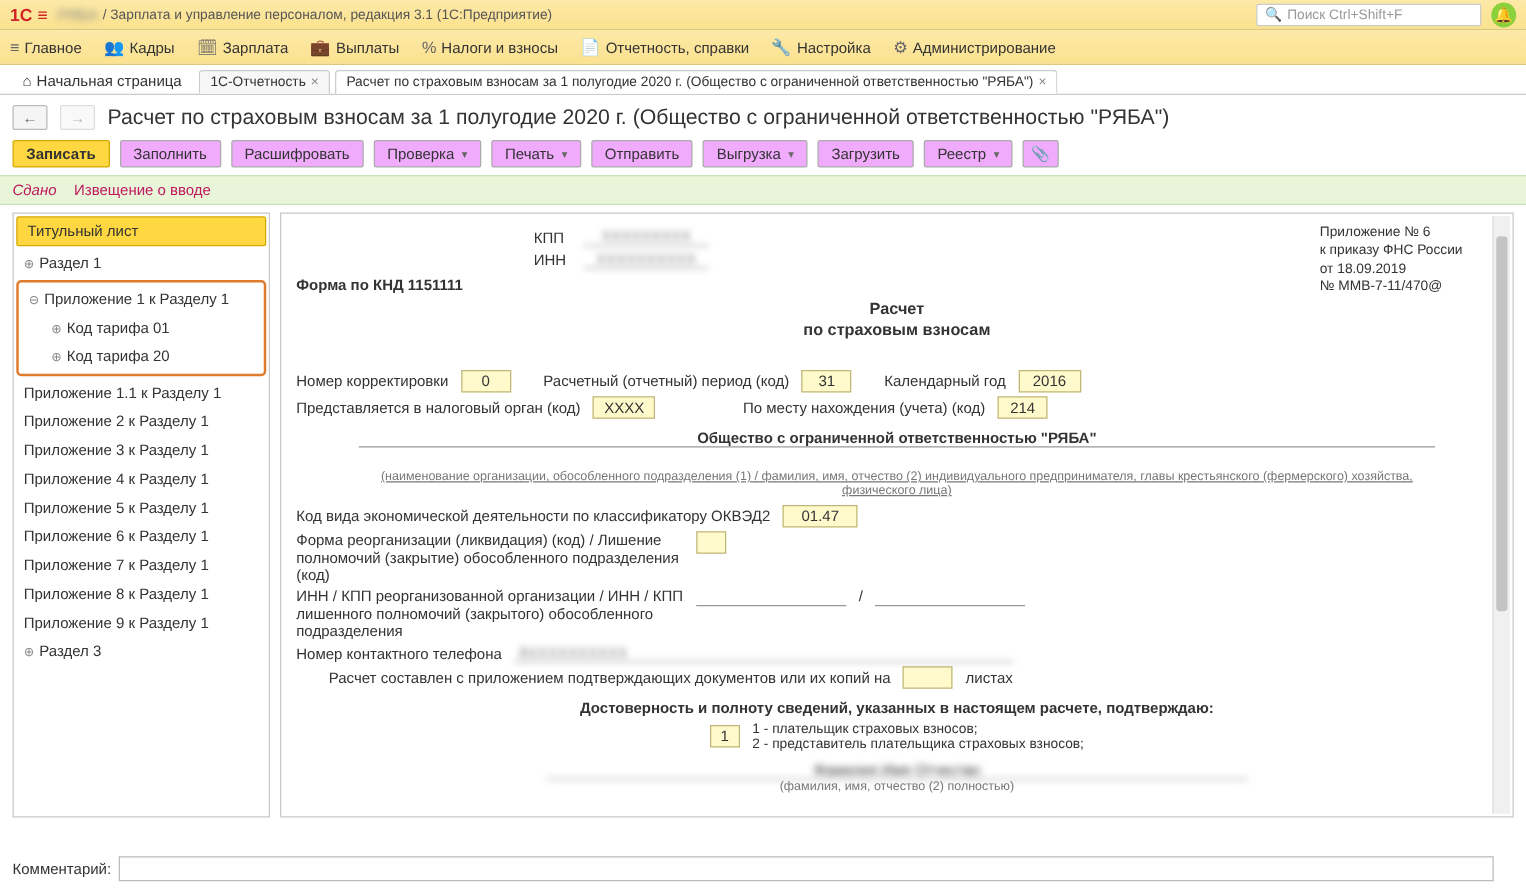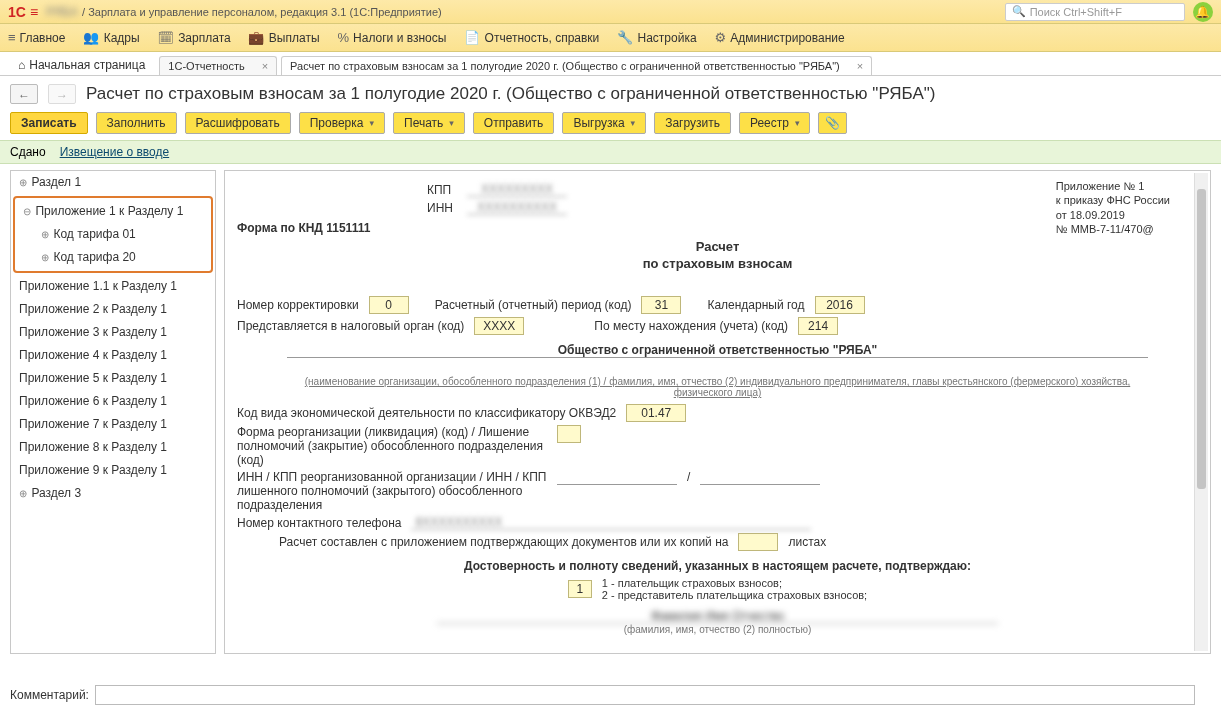--- a/index.html
+++ b/index.html
@@ -15,40 +15,40 @@
 .title-bar .bell { margin-left: 8px; width: 20px; height: 20px; background: #8bd13d; border-radius: 50%; display: flex; align-items: center; justify-content: center; color: #fff; font-size: 12px; }
 
 
 .main-menu { background: linear-gradient(#fde9a8, #fbe28f); height: 28px; display: flex; align-items: center; padding: 0 8px; gap: 18px; border-bottom: 1px solid #d9c978; }
 .menu-item { display: flex; align-items: center; gap: 4px; color: #333; font-size: 12px; cursor: pointer; }
 .menu-item .mi-icon { color: #666; font-size: 13px; }
 
 
 .tabs-row { height: 24px; display: flex; align-items: flex-end; padding: 0 8px; border-bottom: 1px solid #ccc; }
 .tab-home { display: flex; align-items: center; gap: 4px; padding: 3px 10px; font-size: 12px; }
-.tab { border: 1px solid #ccc; border-bottom: none; padding: 3px 8px; margin-left: 4px; font-size: 11px; display: flex; align-items: center; gap: 13px; background: #f7f7f7; border-radius: 3px 3px 0 0; justify-content: center; }
+.tab { border: 1px solid #ccc; border-bottom: none; padding: 3px 8px; margin-left: 4px; font-size: 11px; display: flex; align-items: center; gap: 0; background: #f7f7f7; border-radius: 3px 3px 0 0; justify-content: center; }
 .tab.active { background: #fff; }
 .tab .close-x { color: #888; cursor: pointer; margin-left: 4px; }
 
 
 .page-head { display: flex; align-items: center; padding: 8px 10px 6px; gap: 10px; }
 .nav-arrow { border: 1px solid #bbb; background: #f5f5f5; width: 28px; height: 20px; display: flex; align-items: center; justify-content: center; color: #666; cursor: pointer; border-radius: 2px; }
 .page-title { font-size: 17px; font-weight: normal; color: #333; }
 
 
 .toolbar { display: flex; align-items: center; gap: 8px; padding: 2px 10px 6px; }
-.btn { border: 1px solid #aaa; background: #fde047; padding: 3px 10px; font-size: 12px; border-radius: 2px; cursor: pointer; display: inline-flex; align-items: center; gap: 4px; color: #333; }
+.btn { border: 1px solid #aaa; background: #f0abfc; padding: 3px 10px; font-size: 12px; border-radius: 2px; cursor: pointer; display: inline-flex; align-items: center; gap: 4px; color: #333; }
 .btn-primary { background: #ffd740; border-color: #d4a900; font-weight: bold; }
 .btn .dd { font-size: 9px; color: #666; padding-left: 2px; }
 .btn-icon { padding: 3px 6px; }
 
 
 .status-bar { background: #e8f5d9; padding: 4px 10px; display: flex; align-items: center; gap: 14px; border-top: 1px solid #cbe0b4; border-bottom: 1px solid #cbe0b4; }
-.status-bar .status-label { color: #000000; }
-.status-bar .link2 { color: #0c4a6e; text-decoration: underline; cursor: pointer; }
+.status-bar .status-label { color: #be185d; font-style: italic; }
+.status-bar .link2 { color: #be185d; cursor: pointer; }
 
 
 .body-split { display: flex; height: 490px; padding: 6px 10px 0; gap: 8px; }
 .sidebar { width: 206px; border: 1px solid #c8c8c8; background: #fff; overflow: auto; }
 .sidebar ul { list-style: none; }
 .sidebar li { padding: 4px 8px; font-size: 12px; color: #333; cursor: pointer; border-bottom: 1px solid transparent; }
 .sidebar li.active-tab { background: #ffd740; border: 1px solid #d4a900; border-radius: 2px; margin: 2px; }
 .sidebar li.indent { padding-left: 26px; }
 .sidebar li .plus { color: #888; margin-right: 4px; font-size: 10px; }
 .sidebar .highlight-group { border: 2px solid #e07b2e; border-radius: 4px; padding: 2px 0; margin: 2px; }
@@ -170,20 +170,21 @@
 </div>
 
 <div class="status-bar">
   <span class="status-label">Сдано</span>
   <span class="link2">Извещение о вводе</span>
 </div>
 
 <div class="body-split">
   <div class="sidebar">
     <ul>
+      <li class="active-tab">Титульный лист</li>
       <li><span class="plus">⊕</span><span>Раздел 1</span></li>
       <div class="highlight-group">
         <li><span class="plus">⊖</span><span>Приложение 1 к Разделу 1</span></li>
         <li class="indent"><span class="plus">⊕</span><span>Код тарифа 01</span></li>
         <li class="indent"><span class="plus">⊕</span><span>Код тарифа 20</span></li>
       </div>
       <li>Приложение 1.1 к Разделу 1</li>
       <li>Приложение 2 к Разделу 1</li>
       <li>Приложение 3 к Разделу 1</li>
       <li>Приложение 4 к Разделу 1</li>
@@ -195,21 +196,21 @@
       <li><span class="plus">⊕</span><span>Раздел 3</span></li>
     </ul>
   </div>
 
   <div class="content">
     <div class="vscroll">
         <div class="thumb"></div>
       </div>
 
     <div class="appendix-info">
-      <div>Приложение № 1</div>
+      <div>Приложение № 6</div>
       <div>к приказу ФНС России</div>
       <div>от 18.09.2019</div>
       <div>№ ММВ-7-11/470@</div>
     </div>
 
     <div class="form-row" style="margin-left:190px;">
       <label style="width:40px;">КПП</label>
       <span class="underline-box blur">XXXXXXXXX</span>
     </div>
     <div class="form-row" style="margin-left:190px;">
@@ -255,21 +256,21 @@
       <span class="underline-box" style="min-width:120px;">&nbsp;</span>
       <span>/</span>
       <span class="underline-box" style="min-width:120px;">&nbsp;</span>
     </div>
 
     <div class="form-row" style="gap:10px;">
       <label>Номер контактного телефона</label>
       <span class="underline-box blur" style="min-width:400px; text-align:left;">8XXXXXXXXXX</span>
     </div>
 
-    <div class="form-row" style="gap:10px; margin-left:42px;">
+    <div class="form-row" style="gap:10px; margin-left:26px;">
       <label>Расчет составлен с приложением подтверждающих документов или их копий на</label>
       <span class="val-box" style="min-width:40px;">&nbsp;</span>
       <label>листах</label>
     </div>
 
     <div style="text-align:center; font-weight:bold; margin:8px 0 4px;">Достоверность и полноту сведений, указанных в настоящем расчете, подтверждаю:</div>
 
     <div class="form-row" style="justify-content:center; gap:10px;">
       <span class="val-box" style="min-width:24px;">1</span>
       <div style="font-size:11px;">

